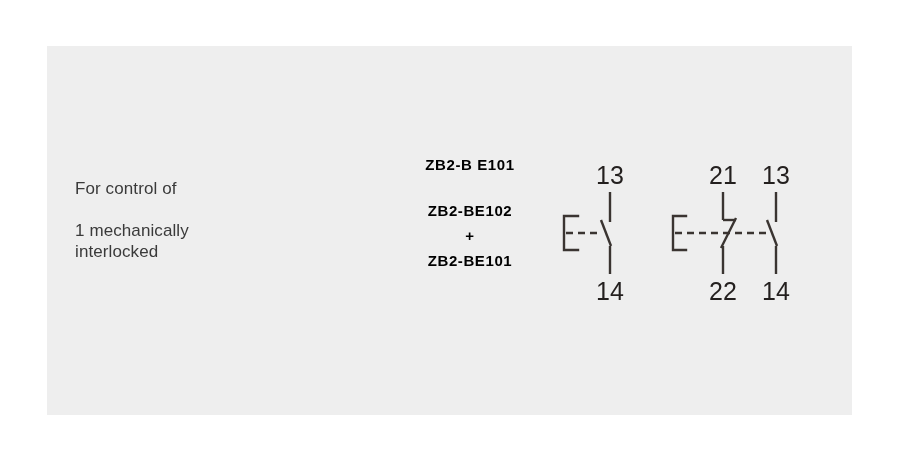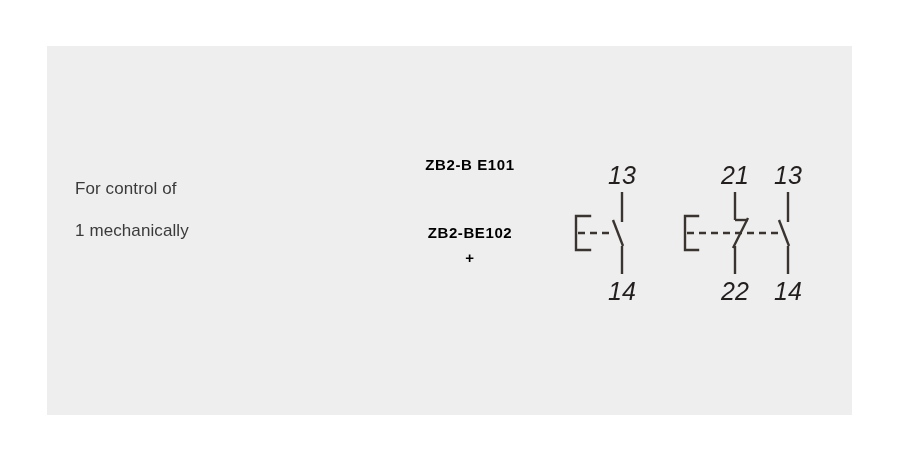--- a/index.html
+++ b/index.html
@@ -50,21 +50,21 @@
     text-align: center;
     color: #000000;
     font-weight: bold;
     font-size: 15px;
     letter-spacing: 0.6px;
   }
   .part-top {
     line-height: 26px;
   }
   .part-group {
-    margin-top: 42px;
+    margin-top: 20px;
     line-height: 25px;
   }
   .part-line {
     display: block;
     white-space: nowrap;
   }
   
   .symbols {
     position: absolute;
     left: 560px;
@@ -86,32 +86,34 @@
 <body>
 
 <div class="panel">
 
   <div class="desc-block" style="left:20px; top:132px; position:absolute;">
     <div class="desc-para">
       <span class="desc-line">For control of</span>
     </div>
     <div class="desc-para">
       <span class="desc-line">1 mechanically</span>
+      <span class="desc-line">interlocked</span>
     </div>
   </div>
 
   <div class="parts" style="left:333px; top:106px; position:absolute;">
     <div class="part-top">ZB2-B E101</div>
     <div class="part-group">
       <span class="part-line">ZB2-BE102</span>
       <span class="part-line">+</span>
+      <span class="part-line">ZB2-BE101</span>
     </div>
   </div>
 
-  <div class="symbols" style="left:513px; top:104px; position:absolute;font-style:italic;">
+  <div class="symbols" style="left:501px; top:104px; position:absolute;">
 
     <svg class="sym-svg" width="120" height="160" viewBox="0 0 120 160" style="position:absolute; left:0; top:0;">
 
       <text class="term-label" x="62" y="34">13</text>
 
       <line x1="62" y1="42" x2="62" y2="72" stroke="#3a3431" stroke-width="2.4"></line>
 
       <path d="M 30 66 L 16 66 L 16 100 L 30 100" fill="none" stroke="#3a3431" stroke-width="2.4" stroke-linecap="square"></path>
 
       <line x1="18" y1="83" x2="54" y2="83" stroke="#3a3431" stroke-width="2.4" stroke-dasharray="7,5"></line>

